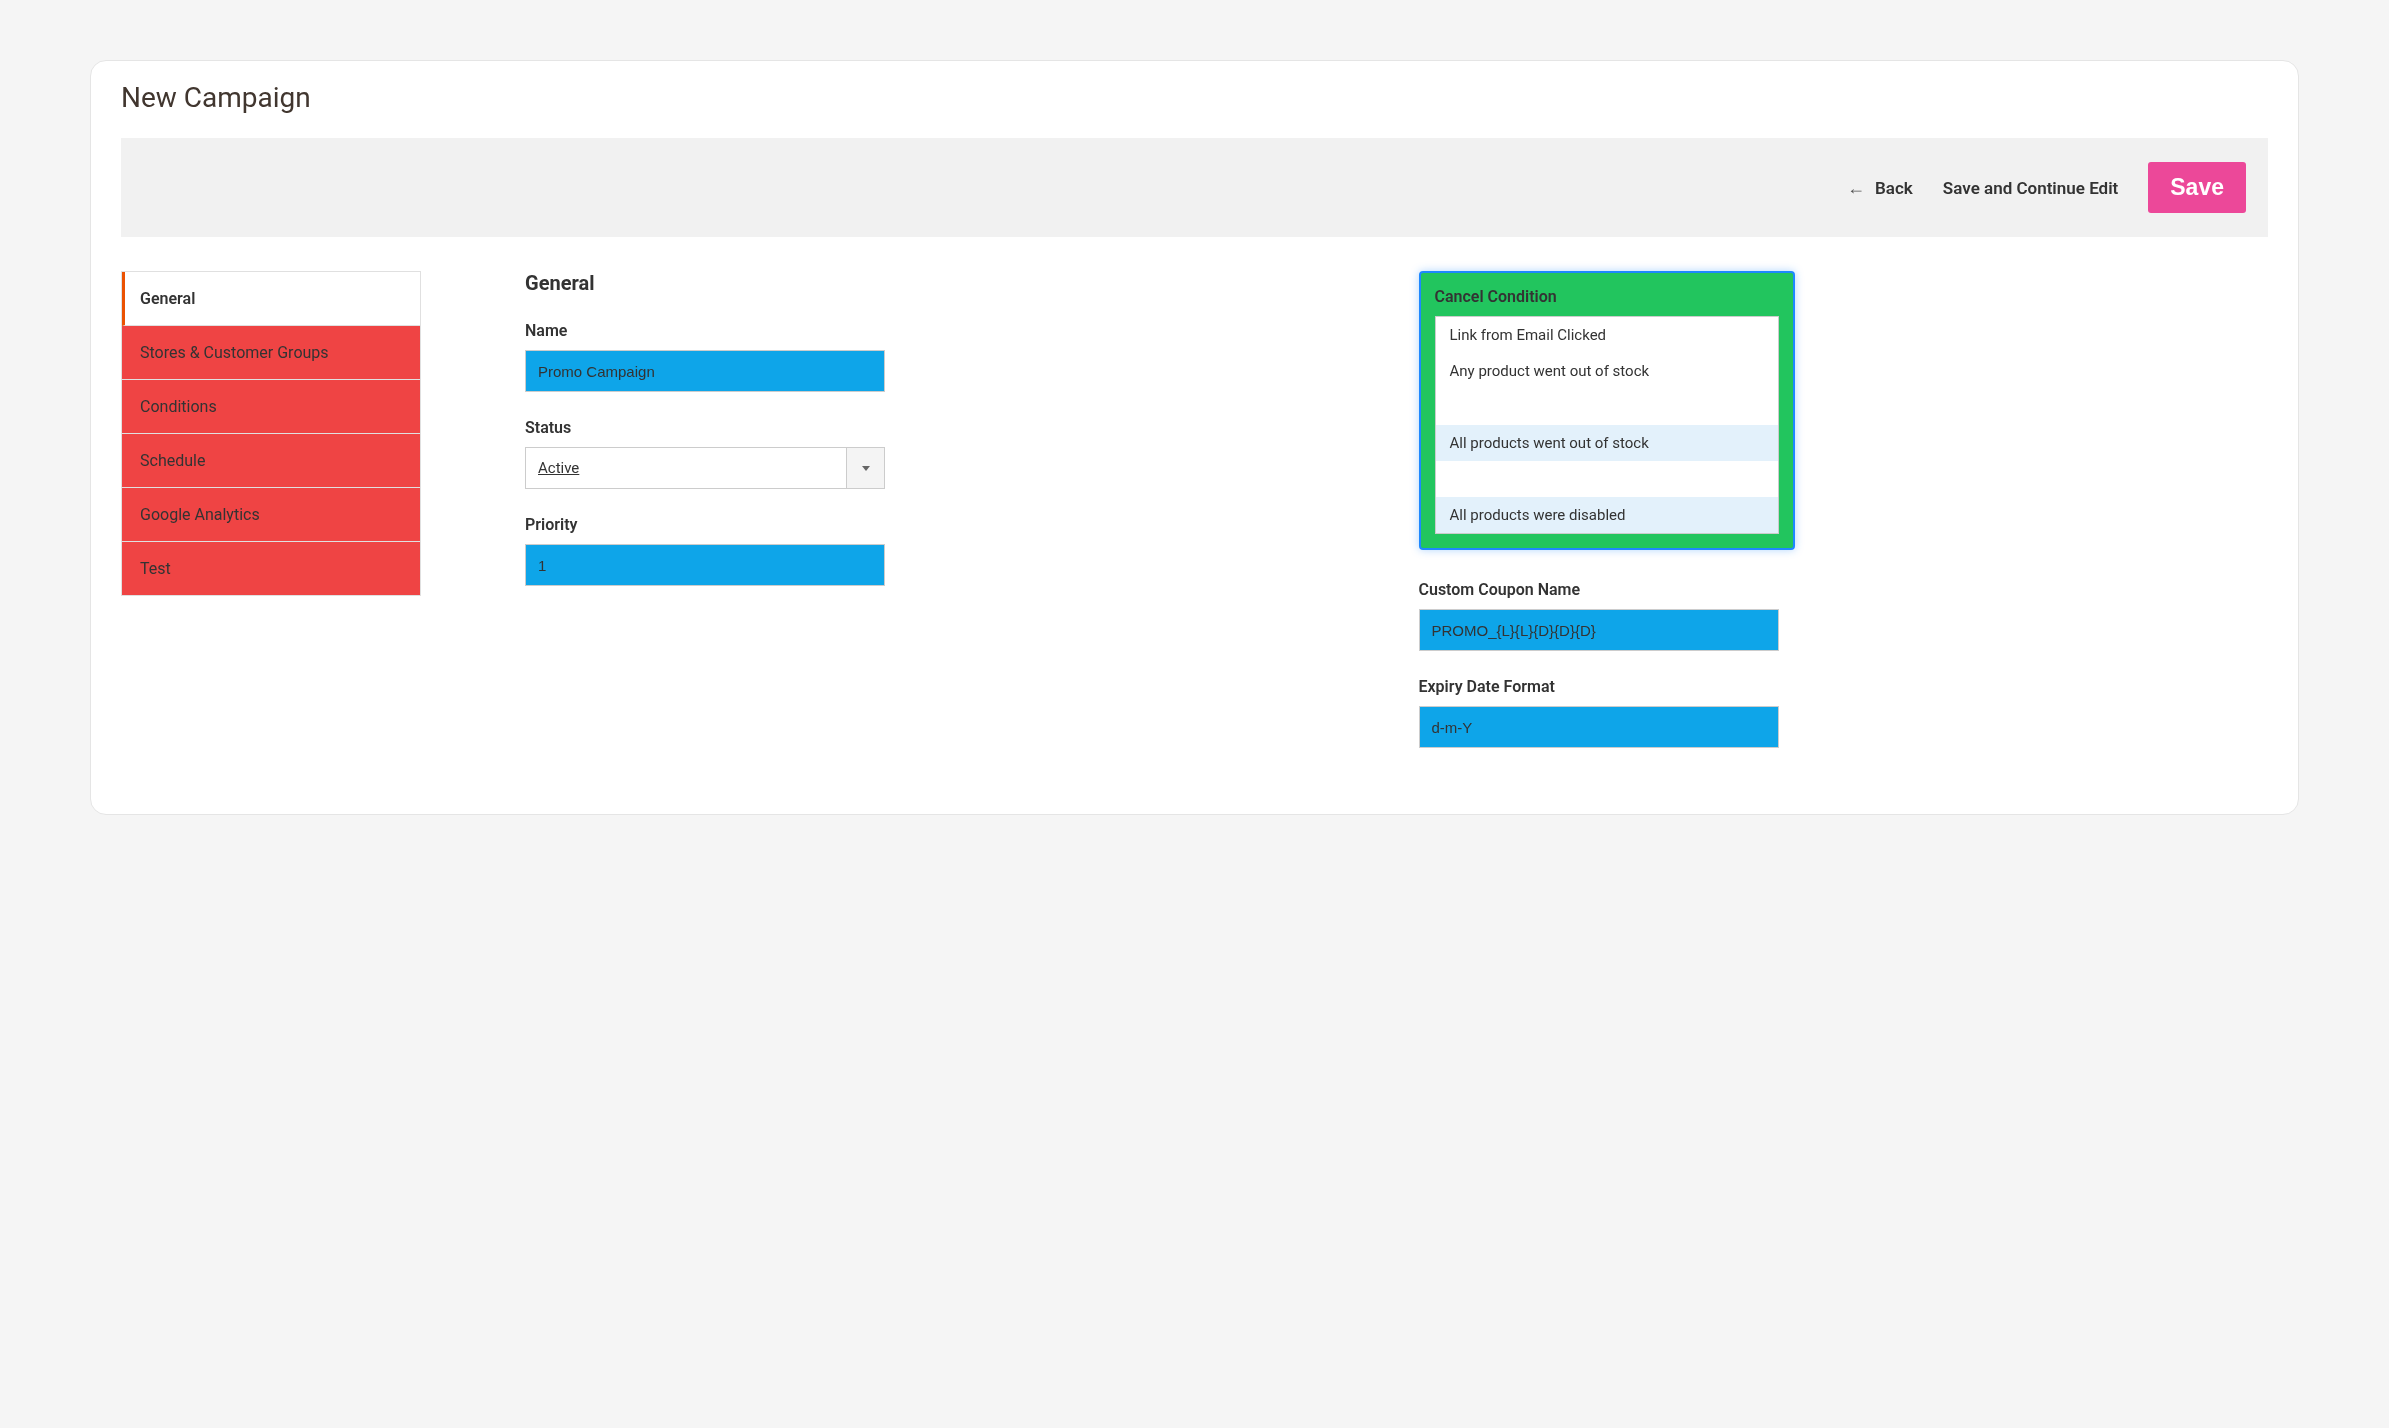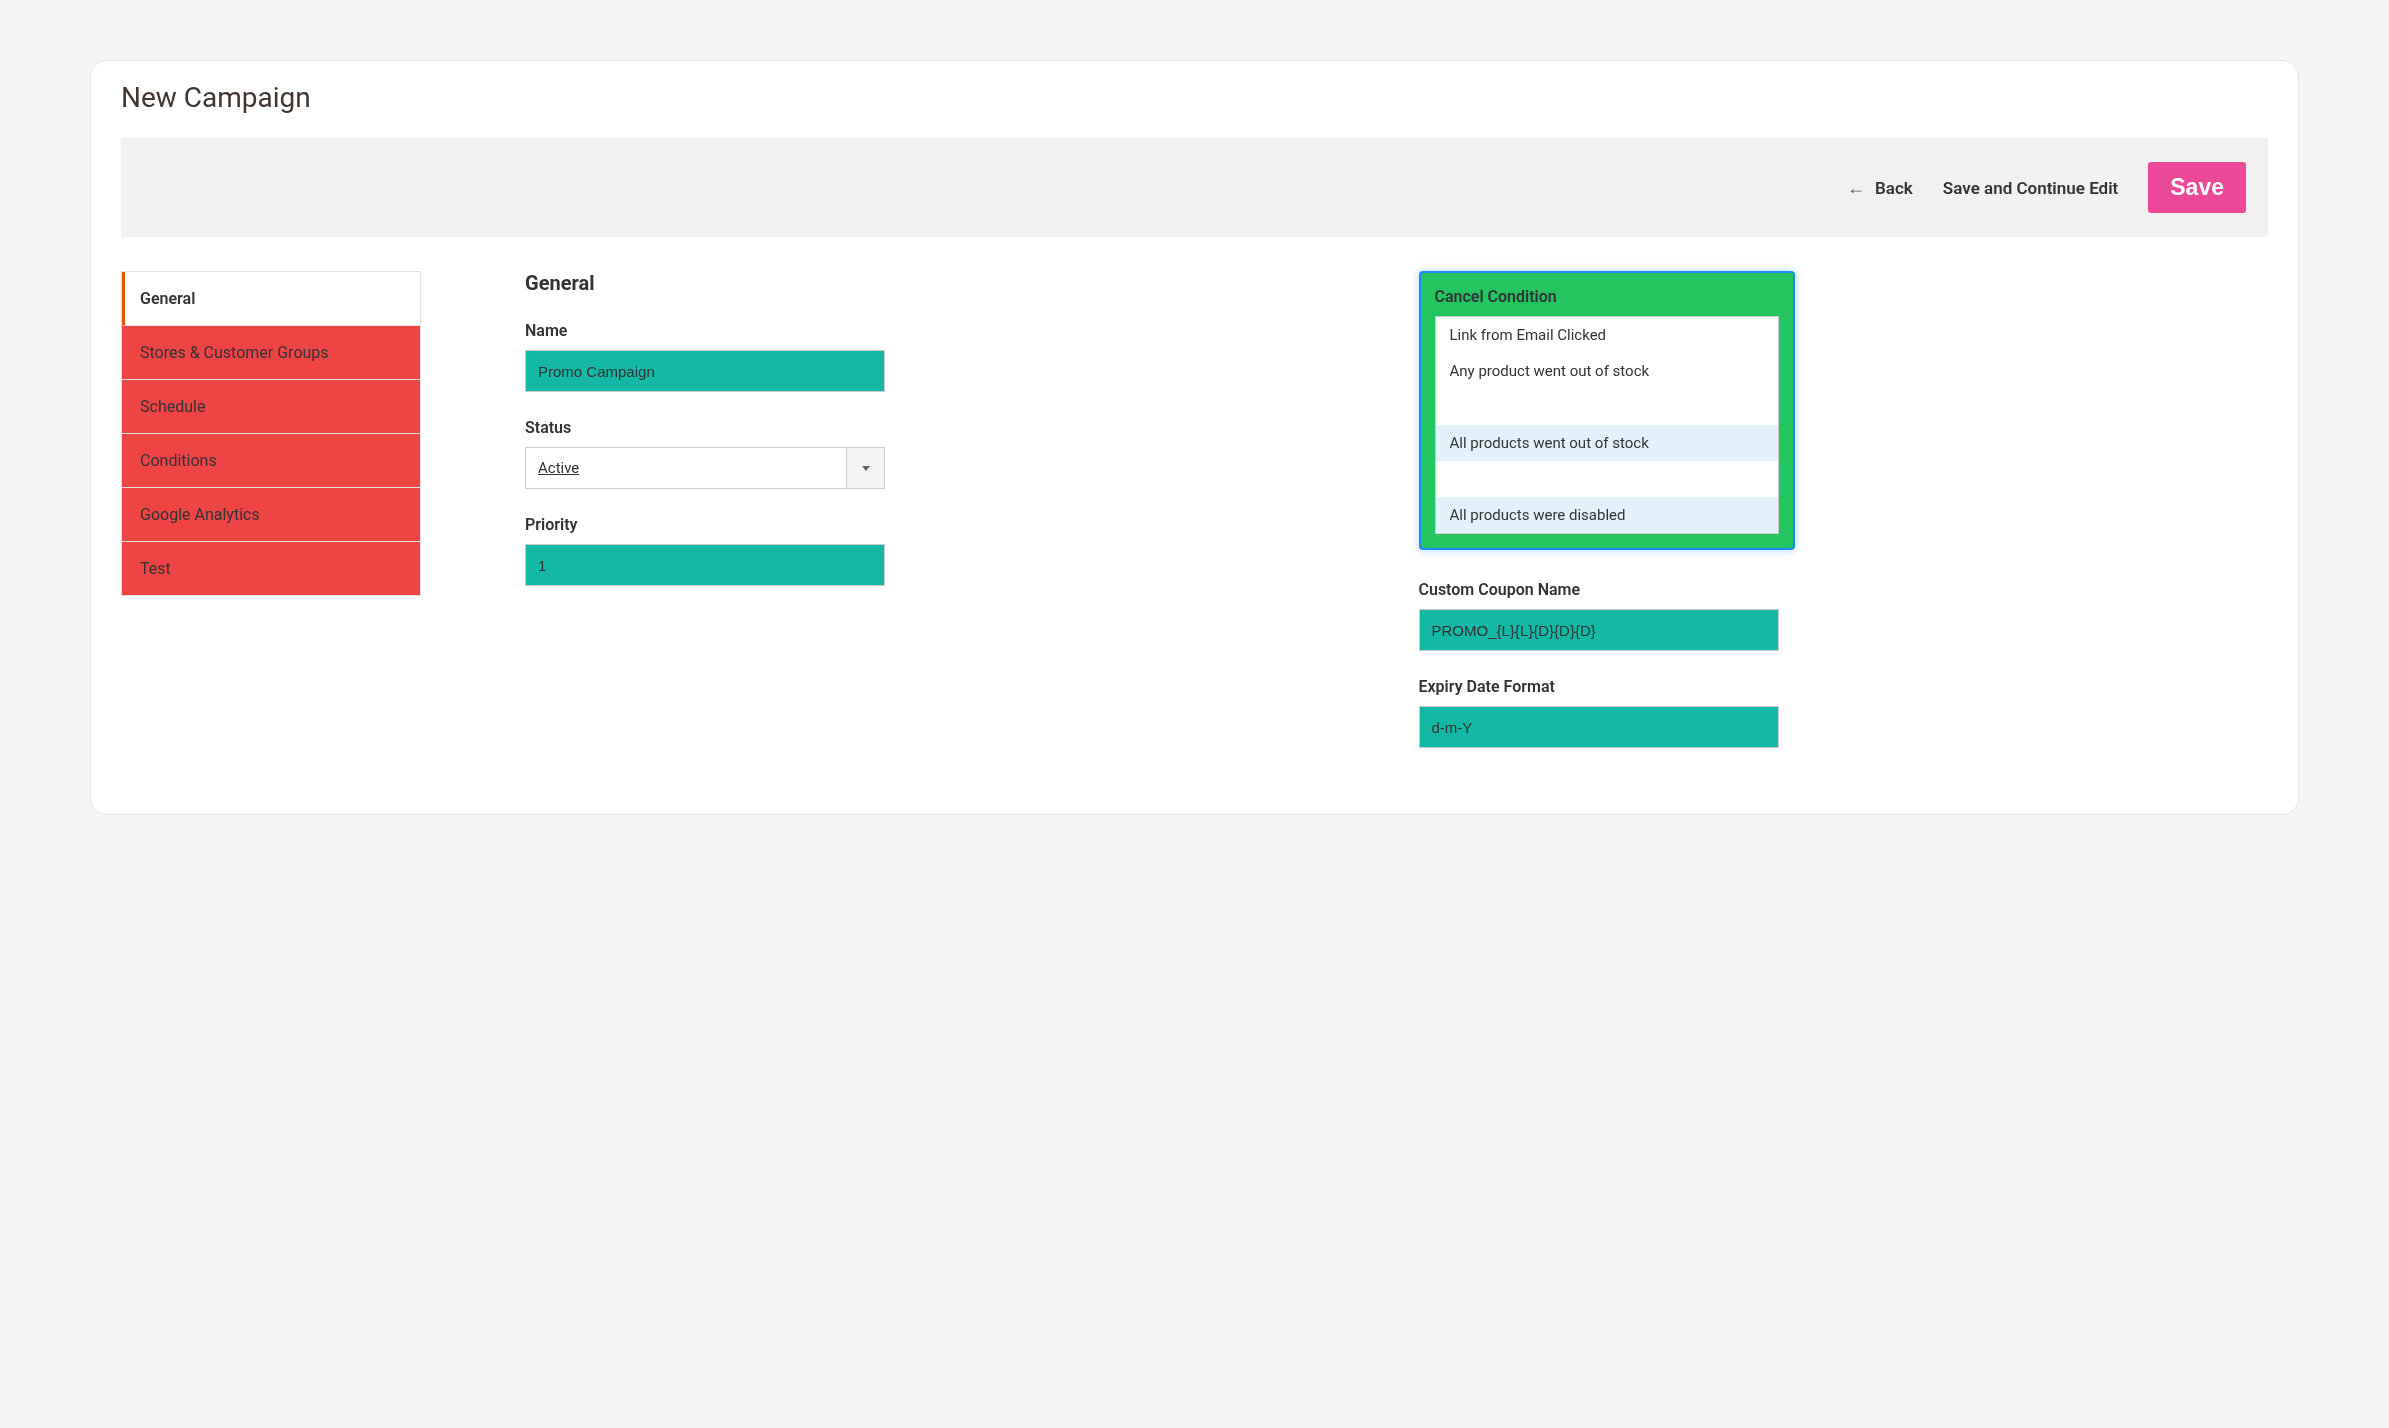--- a/index.html
+++ b/index.html
@@ -108,21 +108,21 @@
     margin-bottom: 10px;
   }
   .text-input {
     width: 100%;
     max-width: 360px;
     height: 42px;
     border: 1px solid #ccc;
     padding: 0 12px;
     font-size: 15px;
     color: #333;
-    background: #14b8a6;
+    background: #0ea5e9;
   }
   .select-wrap {
     display: flex;
     max-width: 360px;
     border: 1px solid #ccc;
     height: 42px;
     background: #fff;
   }
   .select-value {
     flex: 1;
@@ -188,22 +188,22 @@
     </span>
     <span class="save-continue">Save and Continue Edit</span>
     <button class="save-btn">Save</button>
   </div>
 
   <div class="content">
 
     <div class="sidebar">
       <div class="sidebar-item active">General</div>
       <div class="sidebar-item">Stores &amp; Customer Groups</div>
+      <div class="sidebar-item">Conditions</div>
       <div class="sidebar-item">Schedule</div>
-      <div class="sidebar-item">Conditions</div>
       <div class="sidebar-item">Google Analytics</div>
       <div class="sidebar-item">Test</div>
     </div>
 
     <div class="main">
 
       <div class="col">
         <h2 class="section-title">General</h2>
 
         <div class="field">

